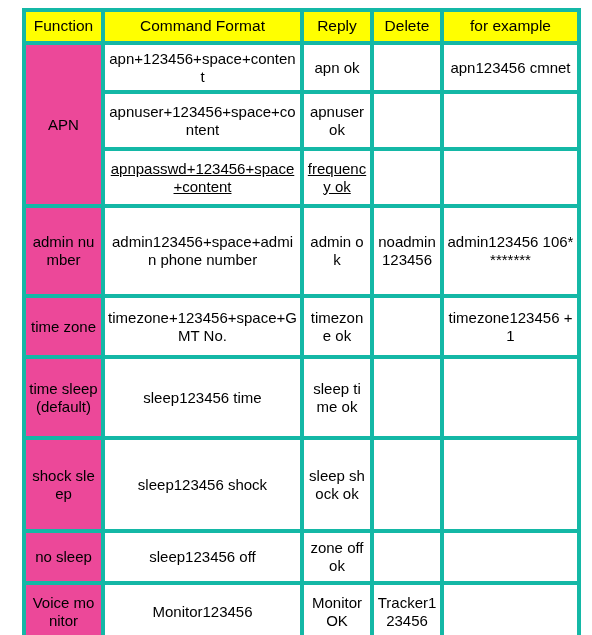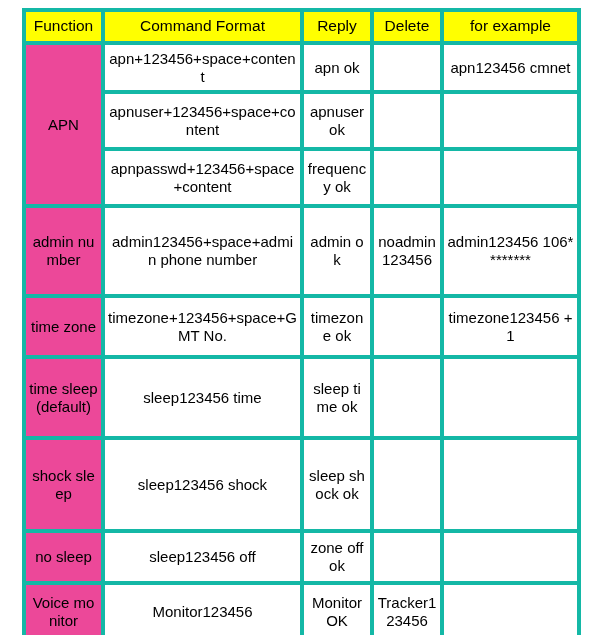--- a/index.html
+++ b/index.html
@@ -56,21 +56,21 @@
   
   col.c-function   { width: 79px; }
   col.c-command    { width: 199px; }
   col.c-reply      { width: 70px; }
   col.c-delete     { width: 70px; }
   col.c-example    { width: 137px; }
 
   
   tr.r-apn1 td  { height: 41px; }
   tr.r-apn2 td  { height: 49px; }
-  tr.r-apn3 td  { height: 49px; }
+  tr.r-apn3 td  { height: 49px; text-decoration: underline; }
   tr.r-admin td { height: 82px; }
   tr.r-tz td    { height: 53px; }
   tr.r-tsleep td{ height: 73px; }
   tr.r-shock td { height: 85px; }
   tr.r-nosleep td { height: 44px; }
   tr.r-voice td { height: 50px; }
   tr.r-upload td{ height: 48px; }
 </style>
 </head>
 <body>

